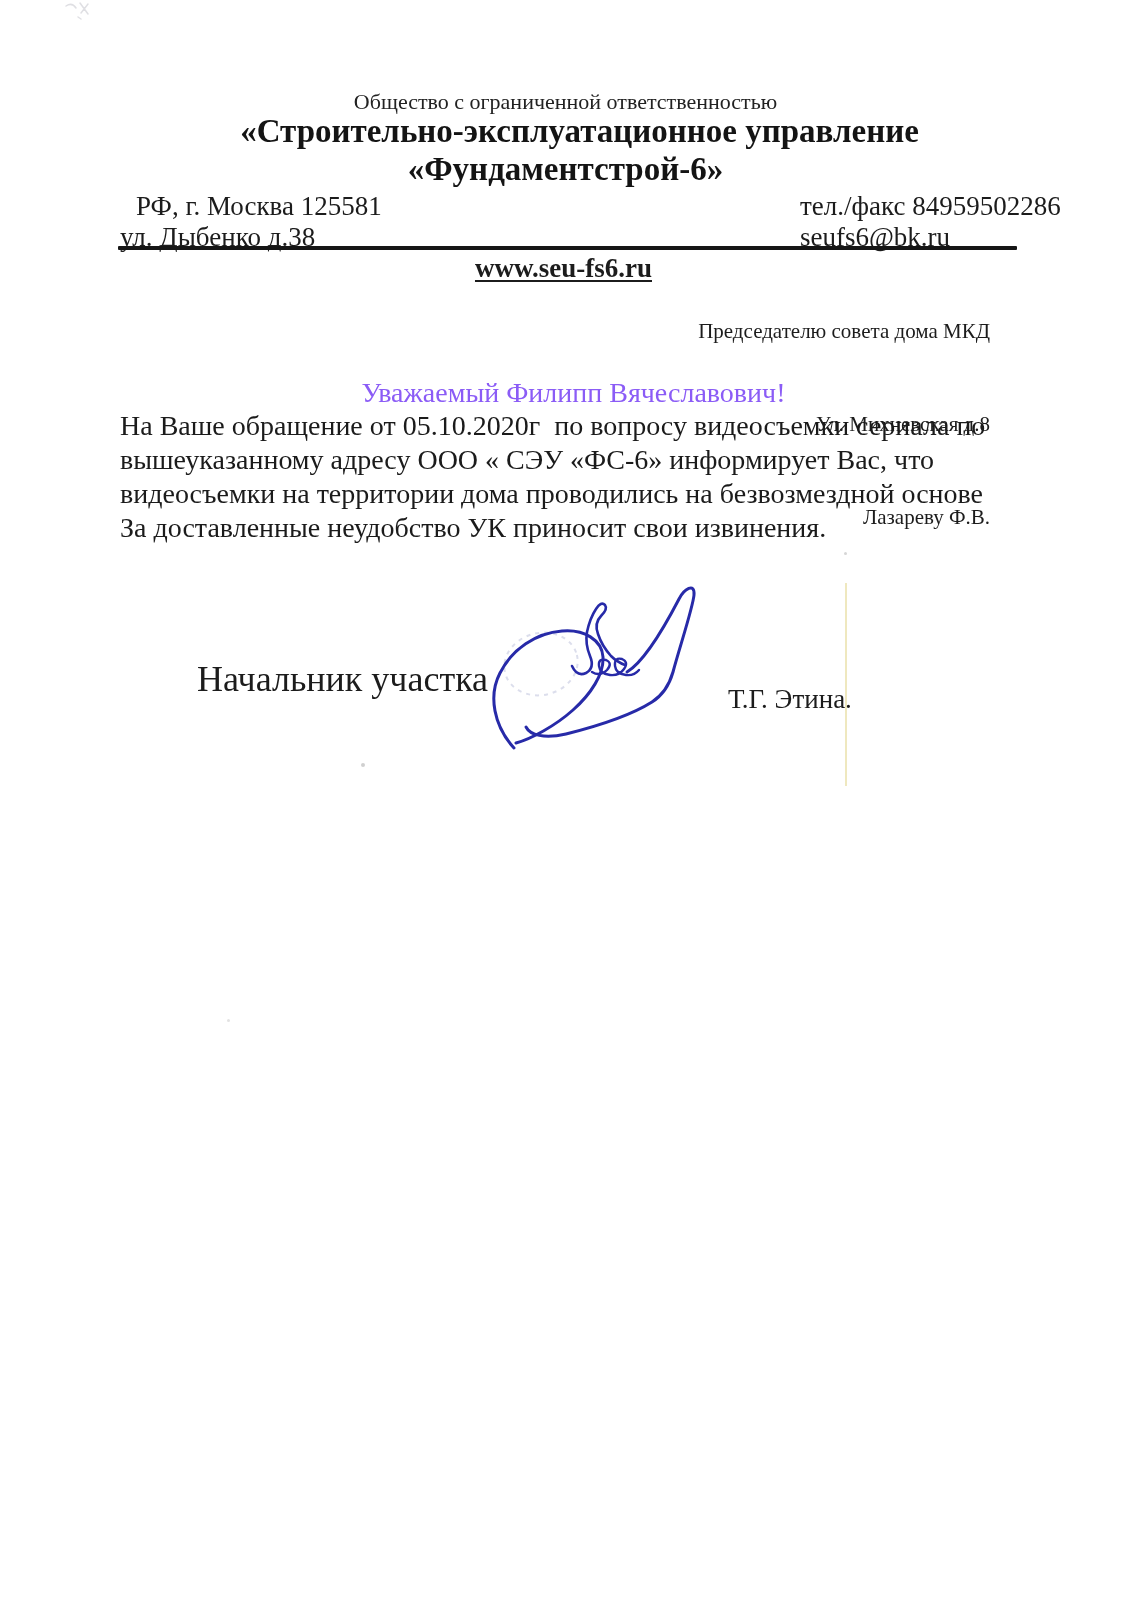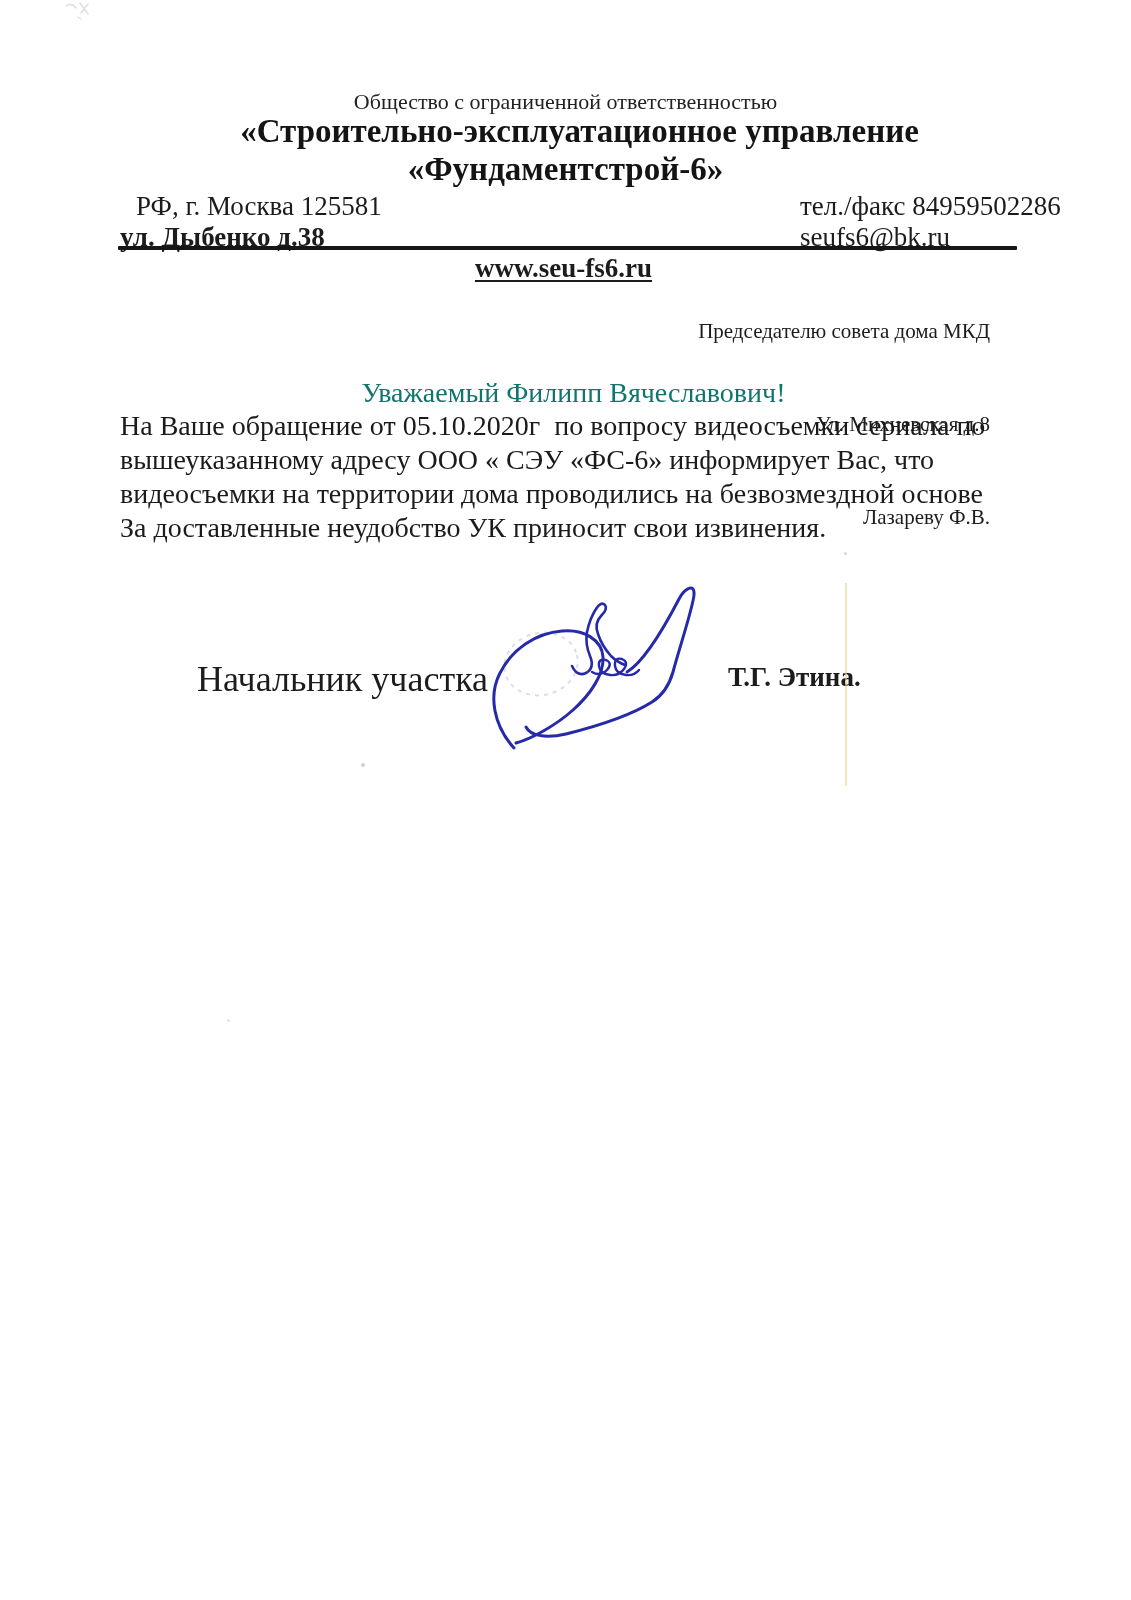--- a/index.html
+++ b/index.html
@@ -37,21 +37,21 @@
     color: #141414;
   }
   .org-name-2 {
     top: 151px;
     font-size: 33px;
     font-weight: bold;
     color: #141414;
   }
   .contact { font-size: 27px; white-space: pre; color: #1c1c1c; }
   .contact-left-1  { top: 191px; left: 120px; margin-left: 16px; }
-  .contact-left-2  { top: 222px; left: 120px; font-weight: bold; }
+  .contact-left-2  { top: 222px; left: 120px; }
   .contact-center-2 { top: 222px; left: 400px; width: 300px; text-align: center; font-weight: bold; }
   .contact-right-1 { top: 191px; left: 800px; }
   .contact-right-2 { top: 222px; left: 800px; }
   .website { text-decoration: underline; text-underline-offset: 3px; }
   .header-rule {
     top: 246px;
     left: 118px;
     width: 899px;
     height: 4px;
     background: #161616;
@@ -68,32 +68,32 @@
   }
   .salutation {
     top: 377px;
     left: 0;
     width: 1131px;
     padding-left: 16px;
     box-sizing: border-box;
     text-align: center;
     font-size: 28px;
     white-space: pre;
-    color: #0f766e;
+    color: #8b5cf6;
   }
   .body-block {
     top: 409px;
     left: 120px;
     font-size: 28px;
     line-height: 34px;
     color: #1b1b1b;
   }
   .body-line { white-space: pre; }
   .sig-title { top: 658px; left: 197px; font-size: 36px; white-space: pre; color: #1c1c1c; }
-  .sig-name  { top: 662px; left: 728px; font-size: 27px; white-space: pre; color: #1c1c1c; font-weight: bold; }
+  .sig-name  { top: 684px; left: 728px; font-size: 27px; white-space: pre; color: #1c1c1c; }
   .sig-svg { top: 576px; left: 486px; width: 232px; height: 178px; }
   .artifact-yellow-line {
     top: 583px;
     left: 845px;
     width: 2px;
     height: 203px;
     background: rgba(226, 214, 138, 0.55);
   }
   .speck {
     background: #8a8a8a;

